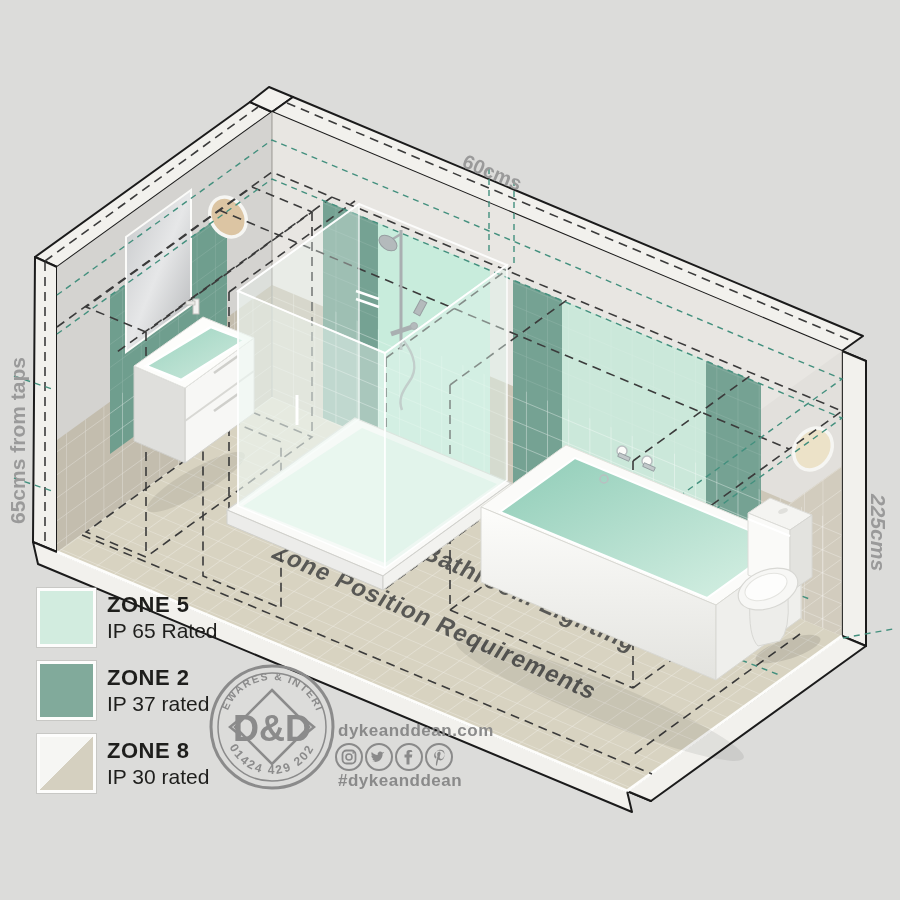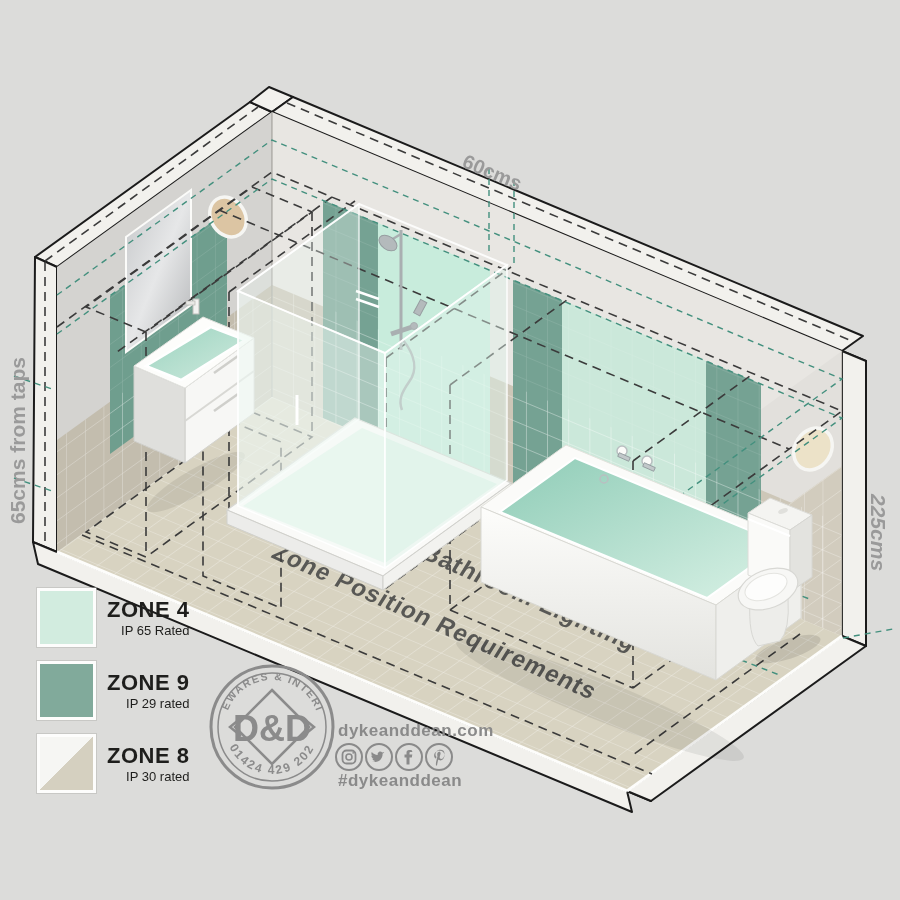--- a/index.html
+++ b/index.html
@@ -11,21 +11,21 @@
   #dim-left{left:6px;top:524px;font-size:21px;transform:rotate(-90deg);transform-origin:left top;}
   #dim-right{left:890px;top:494px;font-size:21px;font-style:italic;transform:rotate(90deg);transform-origin:left top;}
   .legend{position:absolute;left:37px;top:588px;}
   .leg-row{display:flex;align-items:center;margin-bottom:14px;}
   .swatch{width:53px;height:53px;border:3px solid #fdfdfc;box-shadow:0 0 0 1px rgba(180,180,176,.5);margin-right:11px;flex:0 0 auto;}
   .sw-1{background:#d2ecdf;}
   .sw-2{background:#81aa9b;}
   .sw-3{background:linear-gradient(135deg,#f6f6f3 0 50%,#d5d0c0 50% 100%);}
   .leg-text{color:#1e1e1c;line-height:1.25;}
   .leg-zone{font-size:22px;font-weight:bold;letter-spacing:.5px;}
-  .leg-rating{font-size:13px;text-align:right;}
+  .leg-rating{font-size:21px;}
   text{font-family:"Liberation Sans",sans-serif;}
 </style>
 </head>
 <body>
 
 <div class="stage">
 <svg width="900" height="900" viewBox="0 0 900 900">
   <defs>
     <pattern id="gridFloor" width="20" height="20" patternUnits="userSpaceOnUse" patternTransform="matrix(0.92 0.385 -0.81 0.585 272 397)">
       <path d="M20,0 L0,0 L0,20" fill="none" stroke="rgba(255,255,255,0.5)" stroke-width="1.1"></path>
@@ -283,29 +283,29 @@
 </svg>
 
   <div id="dim-top" class="dim-label">60cms</div>
   <div id="dim-left" class="dim-label">65cms from taps</div>
   <div id="dim-right" class="dim-label">225cms</div>
 
   <div class="legend">
     <div class="leg-row">
       <div class="swatch sw-1"></div>
       <div class="leg-text">
-        <div class="leg-zone">ZONE 4</div>
+        <div class="leg-zone">ZONE 5</div>
         <div class="leg-rating">IP 65 Rated</div>
       </div>
     </div>
     <div class="leg-row">
       <div class="swatch sw-2"></div>
       <div class="leg-text">
-        <div class="leg-zone">ZONE 9</div>
-        <div class="leg-rating">IP 29 rated</div>
+        <div class="leg-zone">ZONE 2</div>
+        <div class="leg-rating">IP 37 rated</div>
       </div>
     </div>
     <div class="leg-row">
       <div class="swatch sw-3"></div>
       <div class="leg-text">
         <div class="leg-zone">ZONE 8</div>
         <div class="leg-rating">IP 30 rated</div>
       </div>
     </div>
   </div>

